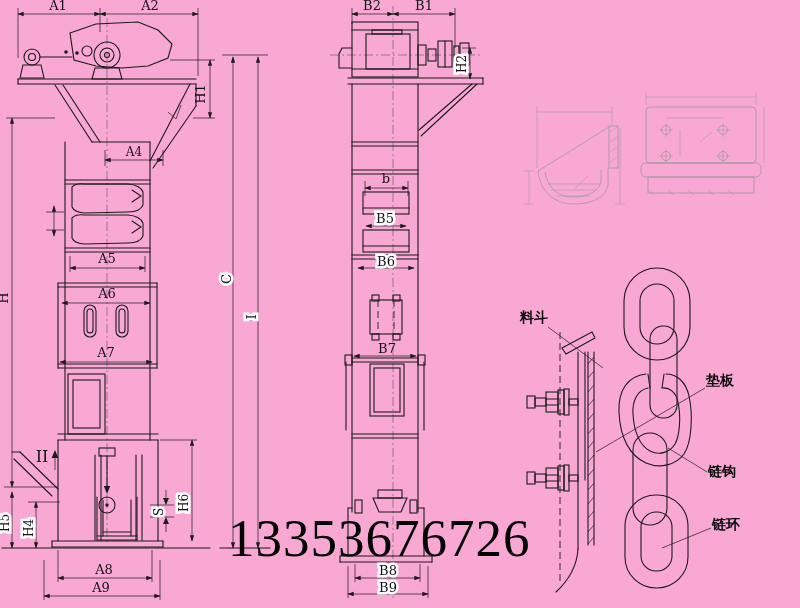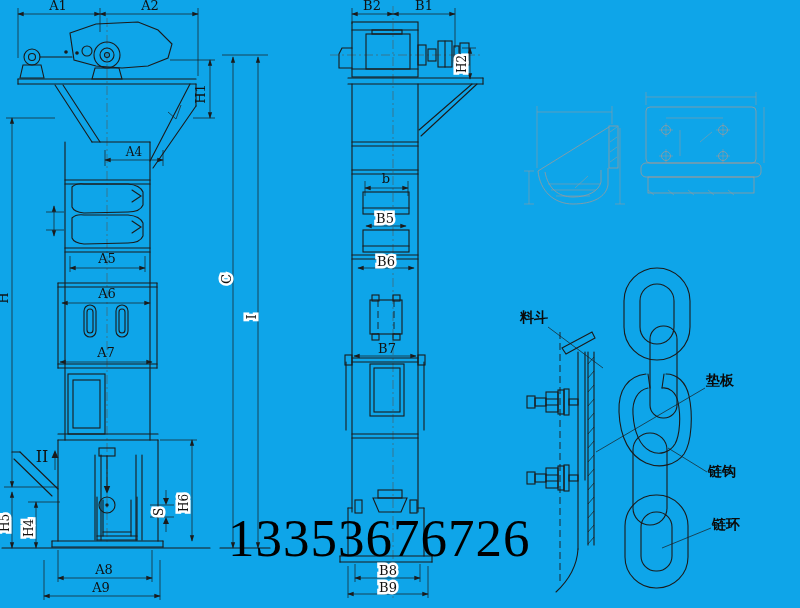--- a/index.html
+++ b/index.html
@@ -1,16 +1,16 @@
 <!DOCTYPE html>
 <html><head>
 <meta charset="utf-8">
 <style>
   html,body{margin:0;padding:0;background:#fff;}
-  #canvas{width:800px;height:608px;position:relative;background:#0ea5e9;overflow:hidden;}
+  #canvas{width:800px;height:608px;position:relative;background:#f9a8d4;overflow:hidden;}
   svg{display:block;}
   .ln{stroke:#1b1b1b;stroke-width:1.1;fill:none;stroke-linecap:round;}
   .tn{stroke:#1b1b1b;stroke-width:0.7;fill:none;}
   .dim{stroke:#1b1b1b;stroke-width:0.7;fill:none;marker-start:url(#arr);marker-end:url(#arr);}
   .cl{stroke:#555;stroke-width:0.6;fill:none;stroke-dasharray:9 3 2 3;}
   .dsh{stroke:#1b1b1b;stroke-width:0.9;fill:none;stroke-dasharray:7 4;}
   .gy{stroke:#9a9a9a;stroke-width:0.8;fill:none;}
   .gyt{stroke:#9a9a9a;stroke-width:0.55;fill:none;}
   .txt{font-family:"DejaVu Serif",serif;font-size:13px;fill:#111;}
   .sm{font-size:12px;}

